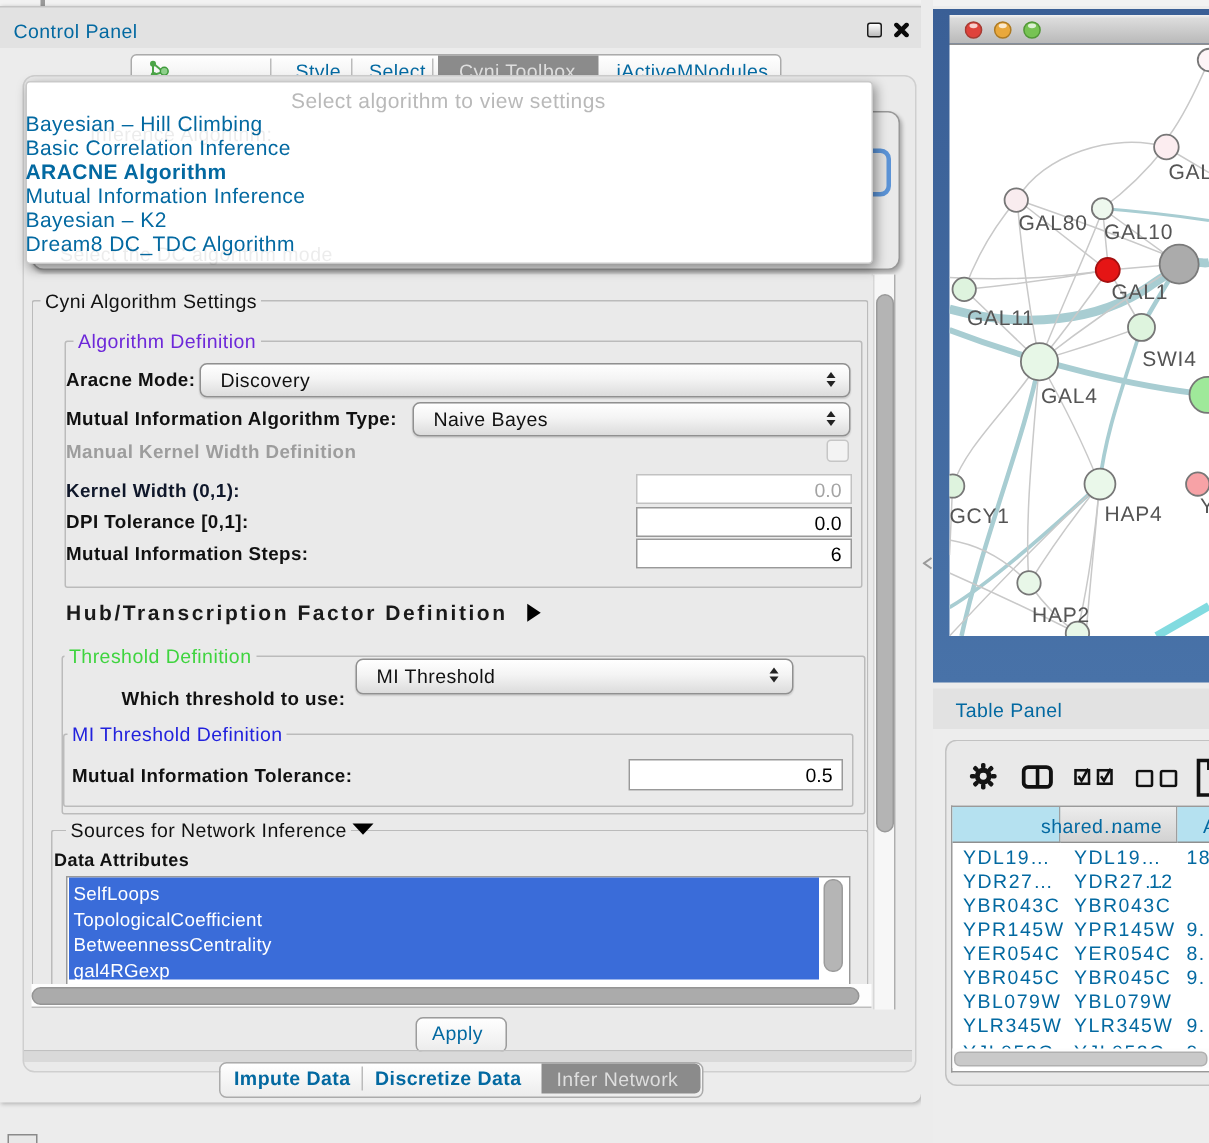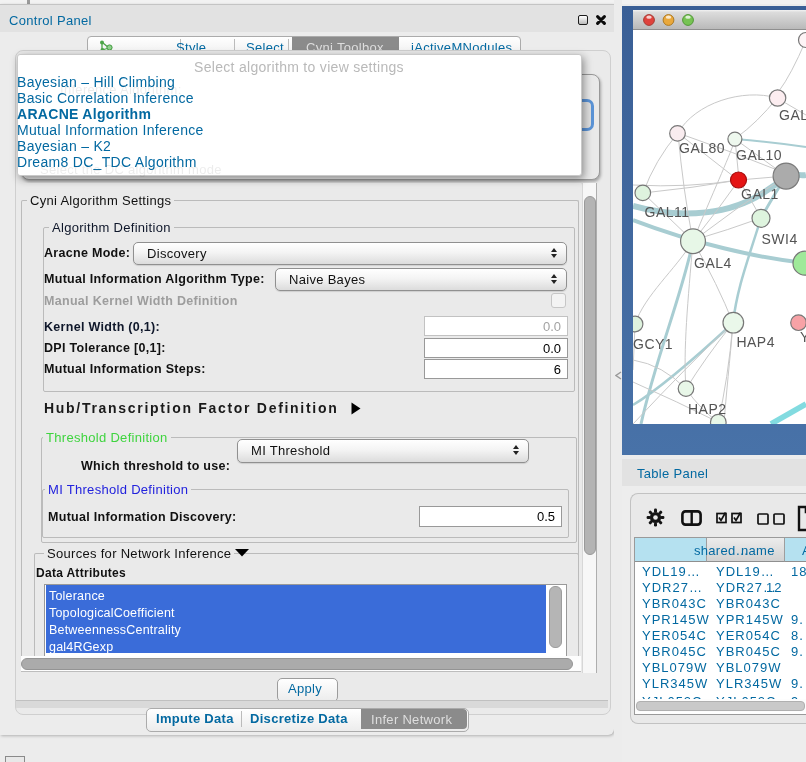--- a/index.html
+++ b/index.html
@@ -39,40 +39,40 @@
 <div class="abs" style="left:234px;top:39px;width:1px;height:15px;background:#bbb;"></div>
 <div class="abs" style="left:288px;top:39px;width:1px;height:15px;background:#bbb;"></div>
 <div class="abs" style="left:292px;top:37px;width:107px;height:19px;background:#8b8b8b;"></div>
 <svg class="abs" style="left:98px;top:39px;" width="16" height="15" viewBox="0 0 16 15">
   <path d="M4 4 L4 11 M4 11 L11 9 M5 4 L11 9" stroke="#4ba447" stroke-width="1.3" fill="none"></path>
   <circle cx="4" cy="3.5" r="2" fill="#4ba447"></circle>
   <circle cx="4.5" cy="11" r="2" fill="#4ba447"></circle>
   <circle cx="11.5" cy="8.5" r="2.6" fill="#8fd08c" stroke="#3f9a3c" stroke-width="1"></circle>
 </svg>
 <div class="lbl" style="left:118px;top:40px;margin-top:42px;">Network</div>
-<div class="lbl" style="left:176px;top:40px;">Style</div>
+<div class="lbl" style="left:197px;top:40px;">Style</div>
 <div class="lbl" style="left:246px;top:40px;">Select</div>
 <div class="lbl" style="left:306px;top:40px;color:#dedede;">Cyni Toolbox</div>
 <div class="lbl" style="left:411px;top:40px;">jActiveMNodules</div>
 
 <div class="abs" style="left:15px;top:50px;width:594px;height:663px;background:#eaeaea;border:1px solid #cfcfcf;border-radius:8px;"></div>
 
 <div class="abs" style="left:21px;top:74px;width:577px;height:104px;background:#e9e9e9;border:1px solid #989898;border-radius:8px;box-shadow:1px 2px 3px rgba(0,0,0,.3);"></div>
 <div class="abs" style="left:500px;top:99px;width:88px;height:26px;border:3px solid #5b93d6;border-radius:7px;background:#dfdfdf;"></div>
 
 <div class="abs" style="left:21px;top:183px;width:560px;height:477px;background:#eaeaea;"></div>
 
 <div class="abs" style="left:582px;top:183px;width:15px;height:490px;background:#f7f7f7;border-left:1px solid #d7d7d7;border-right:1px solid #aeaeae;box-sizing:border-box;"></div>
 <div class="abs" style="left:584px;top:196px;width:10px;height:357px;background:#b4b4b4;border:1px solid #9a9a9a;border-radius:6px;"></div>
 
 <div class="gbox" style="left:21px;top:200px;width:556px;height:460px;border-bottom:none;background:#eaeaea;"></div>
 <div class="gcap" style="left:27px;top:193px;color:#111;">Cyni Algorithm Settings</div>
 
 <div class="gbox" style="left:43px;top:227px;width:530px;height:163px;"></div>
-<div class="gcap" style="left:49px;top:220px;color:#0f172a;">Algorithm Definition</div>
+<div class="gcap" style="left:49px;top:220px;color:#6d28d9;">Algorithm Definition</div>
 
 <div class="blbl" style="left:44px;top:246px;">Aracne Mode:</div>
 <div class="combo" style="left:133px;top:242px;width:432px;height:21px;">
   <div class="ctext">Discovery</div>
   <div class="carr">
       <div class="cup"></div>
       <div class="cdn"></div>
     </div>
 </div>
 
@@ -109,33 +109,33 @@
 <div class="combo" style="left:237px;top:439px;width:290px;height:22px;">
   <div class="ctext">MI Threshold</div>
   <div class="carr">
       <div class="cup"></div>
       <div class="cdn"></div>
     </div>
 </div>
 
 <div class="gbox" style="left:42px;top:489px;width:525px;height:47px;"></div>
 <div class="gcap" style="left:45px;top:482px;color:#2222dd;">MI Threshold Definition</div>
-<div class="blbl" style="left:48px;top:510px;">Mutual Information Discovery:</div>
+<div class="blbl" style="left:48px;top:510px;">Mutual Information Tolerance:</div>
 <div class="tfield" style="left:419px;top:506px;width:143px;height:21px;">0.5</div>
 
 <div class="gbox" style="left:34px;top:553px;width:543px;height:107px;border-bottom:none;"></div>
 <div class="gcap" style="left:44px;top:546px;color:#111;">Sources for Network Inference</div>
 <svg class="abs" style="left:234px;top:548px;" width="16" height="9" viewBox="0 0 16 9">
   <path d="M1 1 L15 1 L8 8.5 Z" fill="#000"></path>
 </svg>
 <div class="blbl" style="left:36px;top:566px;font-size:12px;">Data Attributes</div>
 
 <div class="abs" style="left:44px;top:584px;width:521px;height:72px;background:#fff;border:1px solid #999;"></div>
 <div class="abs" style="left:45.5px;top:585px;width:500px;height:68px;background:#3a6cd9;"></div>
-<div class="lbl" style="left:49px;top:589px;color:#fff;font-size:12.5px;letter-spacing:.2px;">Tolerance</div>
+<div class="lbl" style="left:49px;top:589px;color:#fff;font-size:12.5px;letter-spacing:.2px;">SelfLoops</div>
 <div class="lbl" style="left:49px;top:606px;color:#fff;font-size:12.5px;letter-spacing:.2px;">TopologicalCoefficient</div>
 <div class="lbl" style="left:49px;top:623px;color:#fff;font-size:12.5px;letter-spacing:.2px;">BetweennessCentrality</div>
 <div class="lbl" style="left:49px;top:640px;color:#fff;font-size:12.5px;letter-spacing:.2px;">gal4RGexp</div>
 <div class="abs" style="left:549px;top:586px;width:11px;height:60px;background:#b5b5b5;border:1px solid #9c9c9c;border-radius:6px;"></div>
 
 <div class="abs" style="left:21px;top:656px;width:560px;height:15px;background:#fdfdfd;border-bottom:1px solid #bdbdbd;"></div>
 <div class="abs" style="left:21px;top:658px;width:550px;height:10px;background:#ababab;border:1px solid #949494;border-radius:6px;"></div>
 
 <div class="abs" style="left:277px;top:678px;width:59px;height:22px;background:linear-gradient(#ffffff,#ececec);border:1px solid #9c9c9c;border-radius:5px;"></div>
 <div class="lbl" style="left:288px;top:681px;font-size:13px;">Apply</div>

